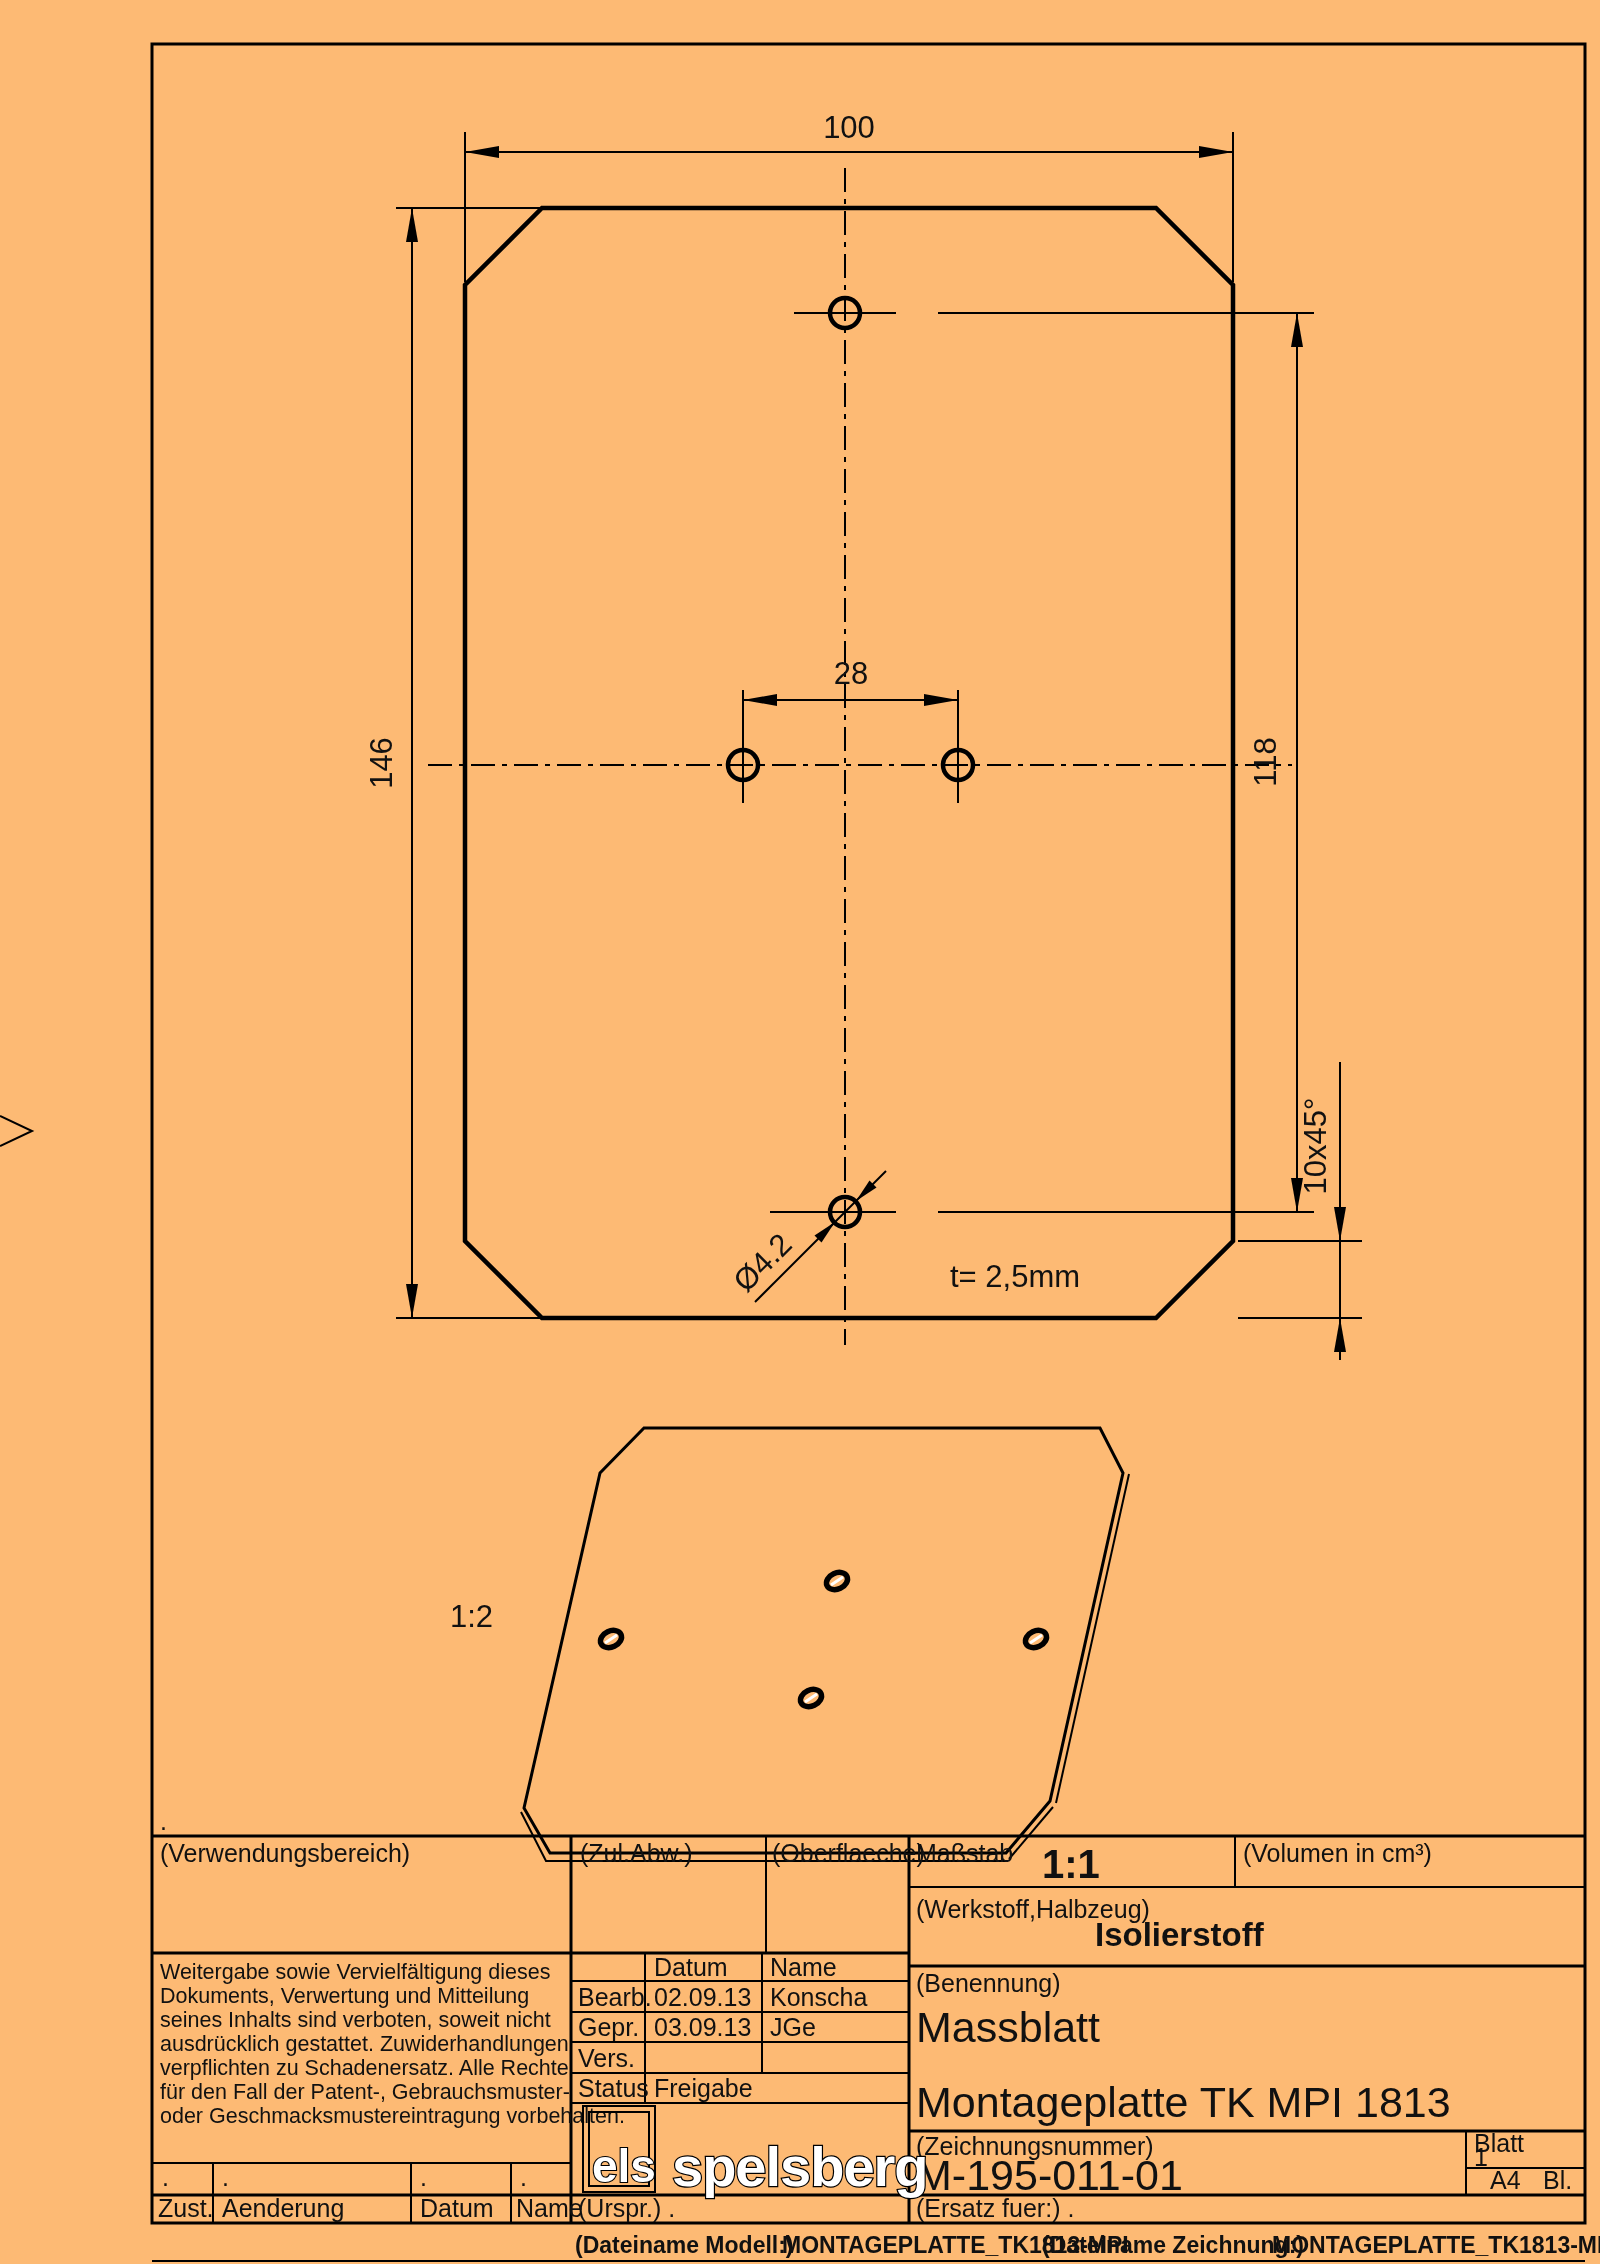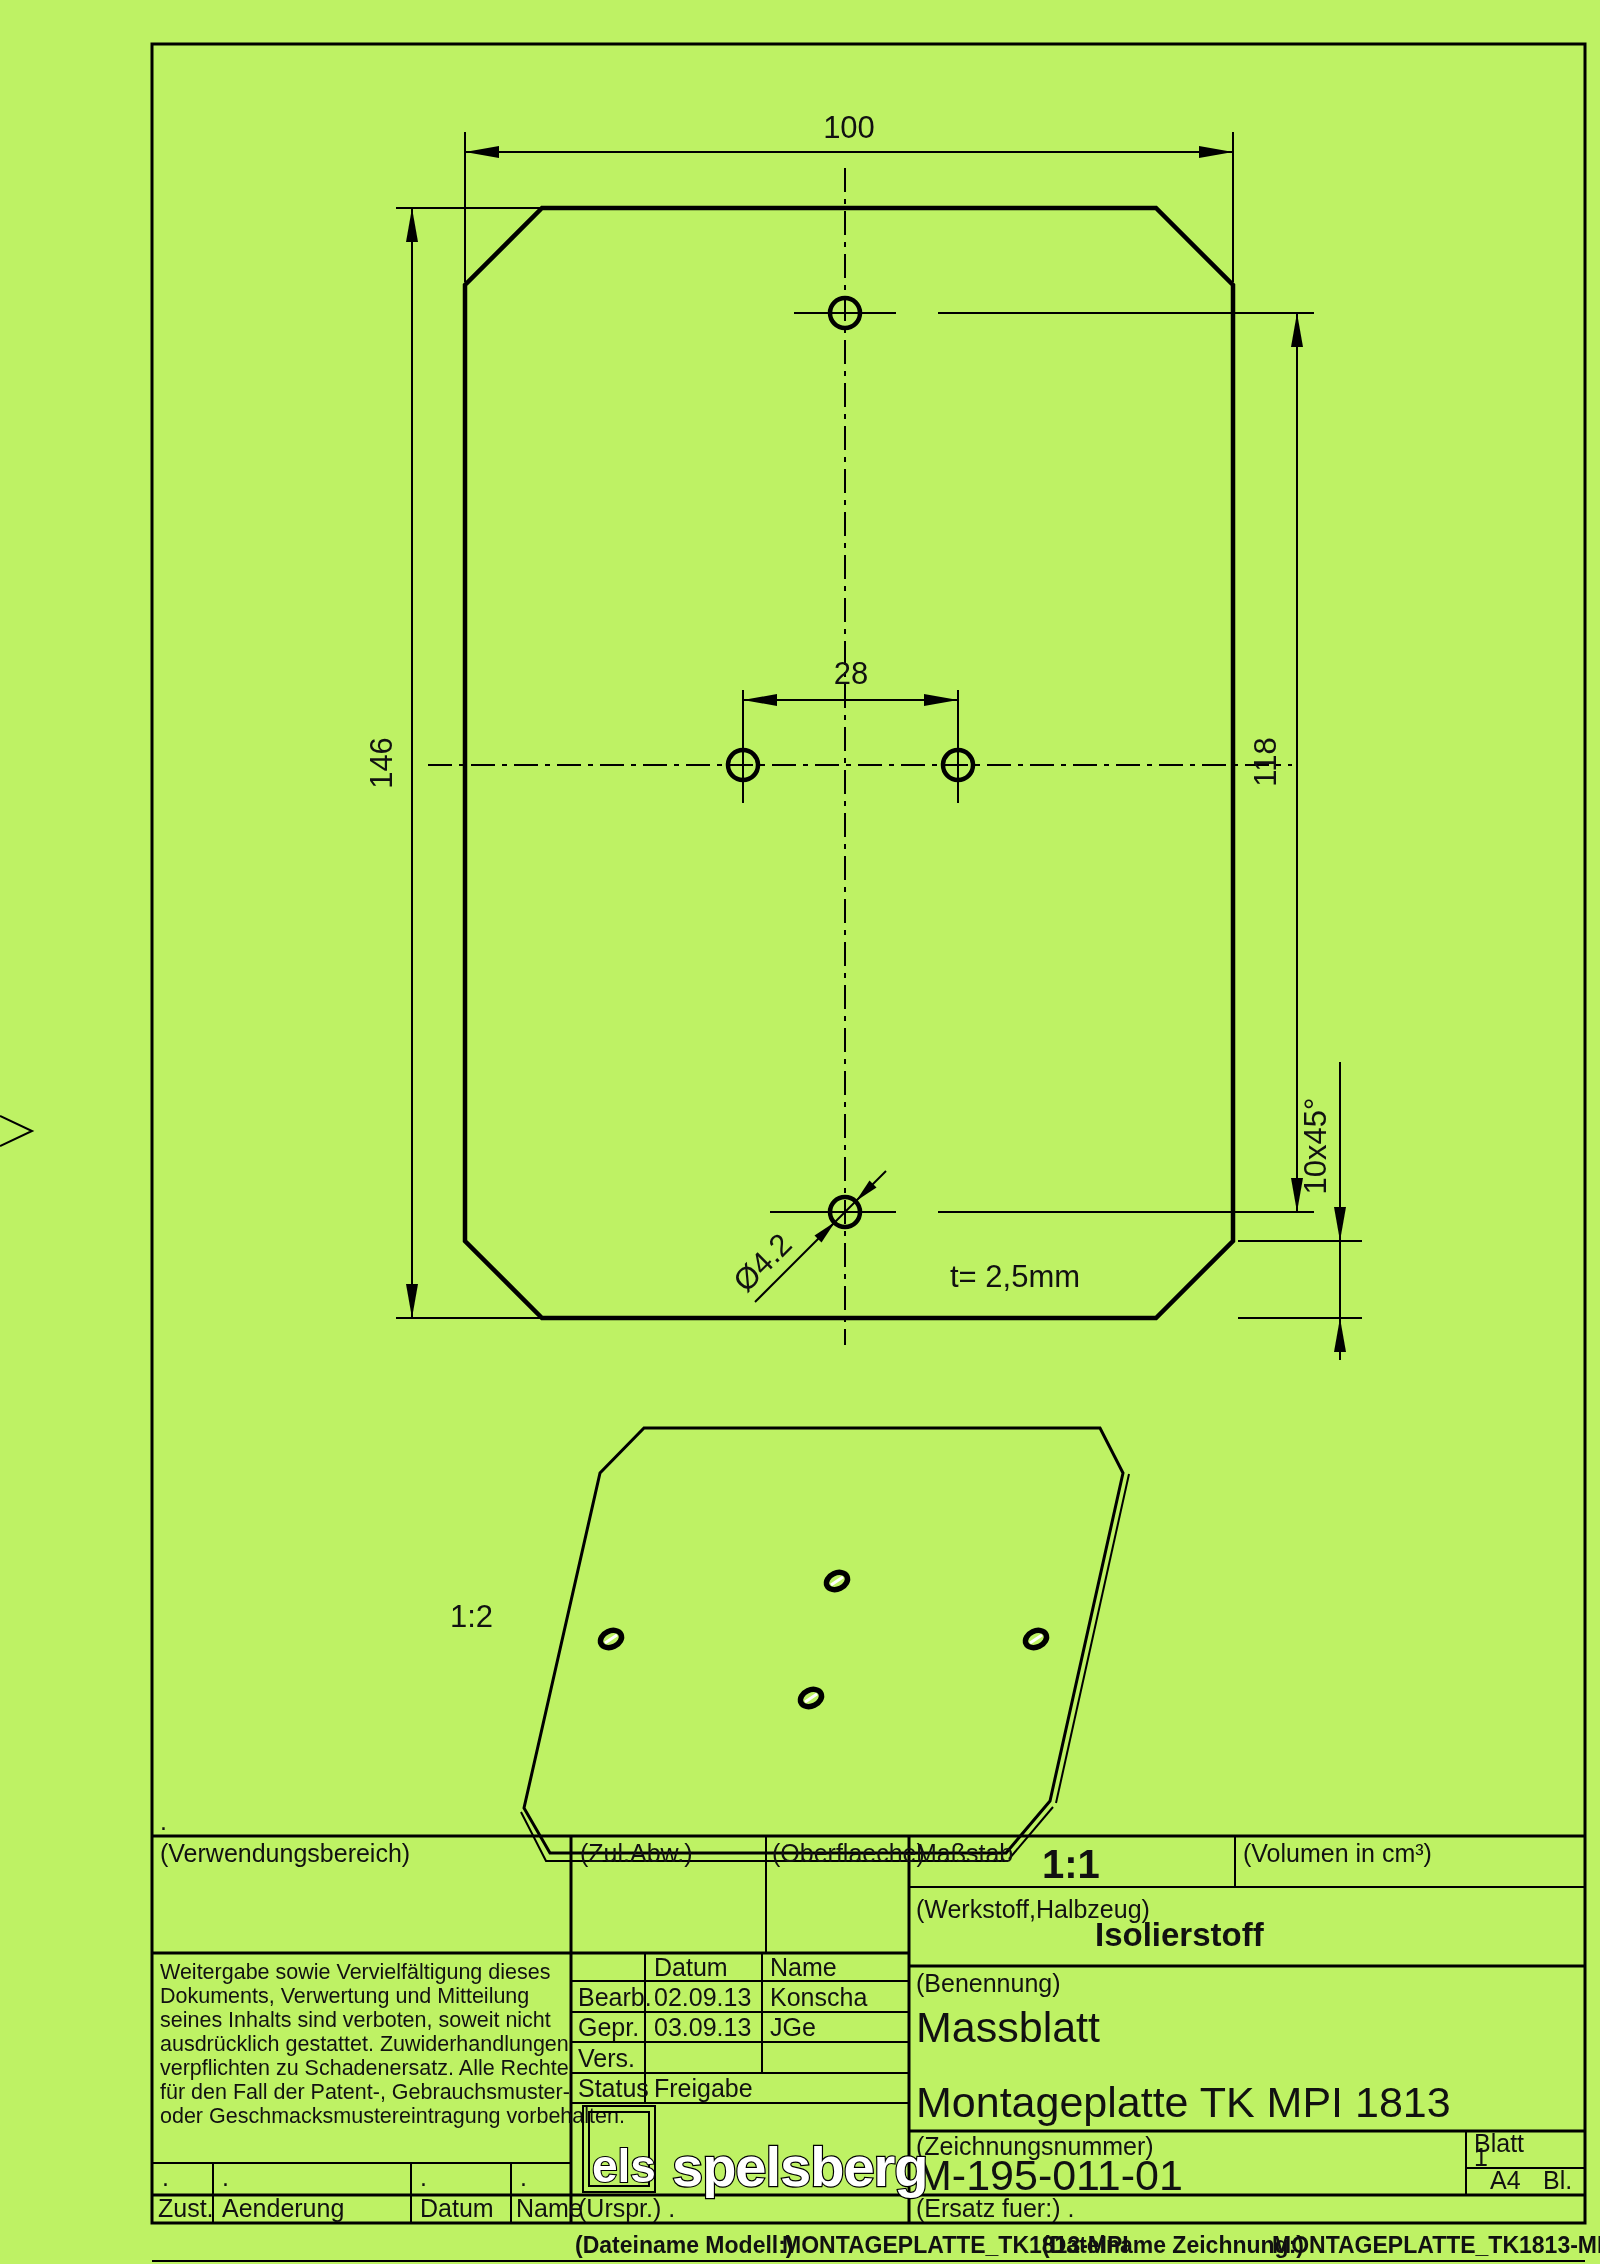--- a/index.html
+++ b/index.html
@@ -1,19 +1,19 @@
 <!DOCTYPE html>
 <html><head>
 <meta charset="utf-8">
 <style>
   html,body{margin:0;padding:0;background:#ffffff;}
   .sheet{
     position:relative;
     width:1600px;height:2264px;
-    background:#bef264;
+    background:#fdba74;
     font-family:"Liberation Sans", sans-serif;
     overflow:hidden;
   }
   svg text{
     font-family:"Liberation Sans", sans-serif;
     fill:#111111;
   }
   .lbl  {font-size:25px;}
   .lbl-s{font-size:21.5px;}
   .dim  {font-size:31px;}

